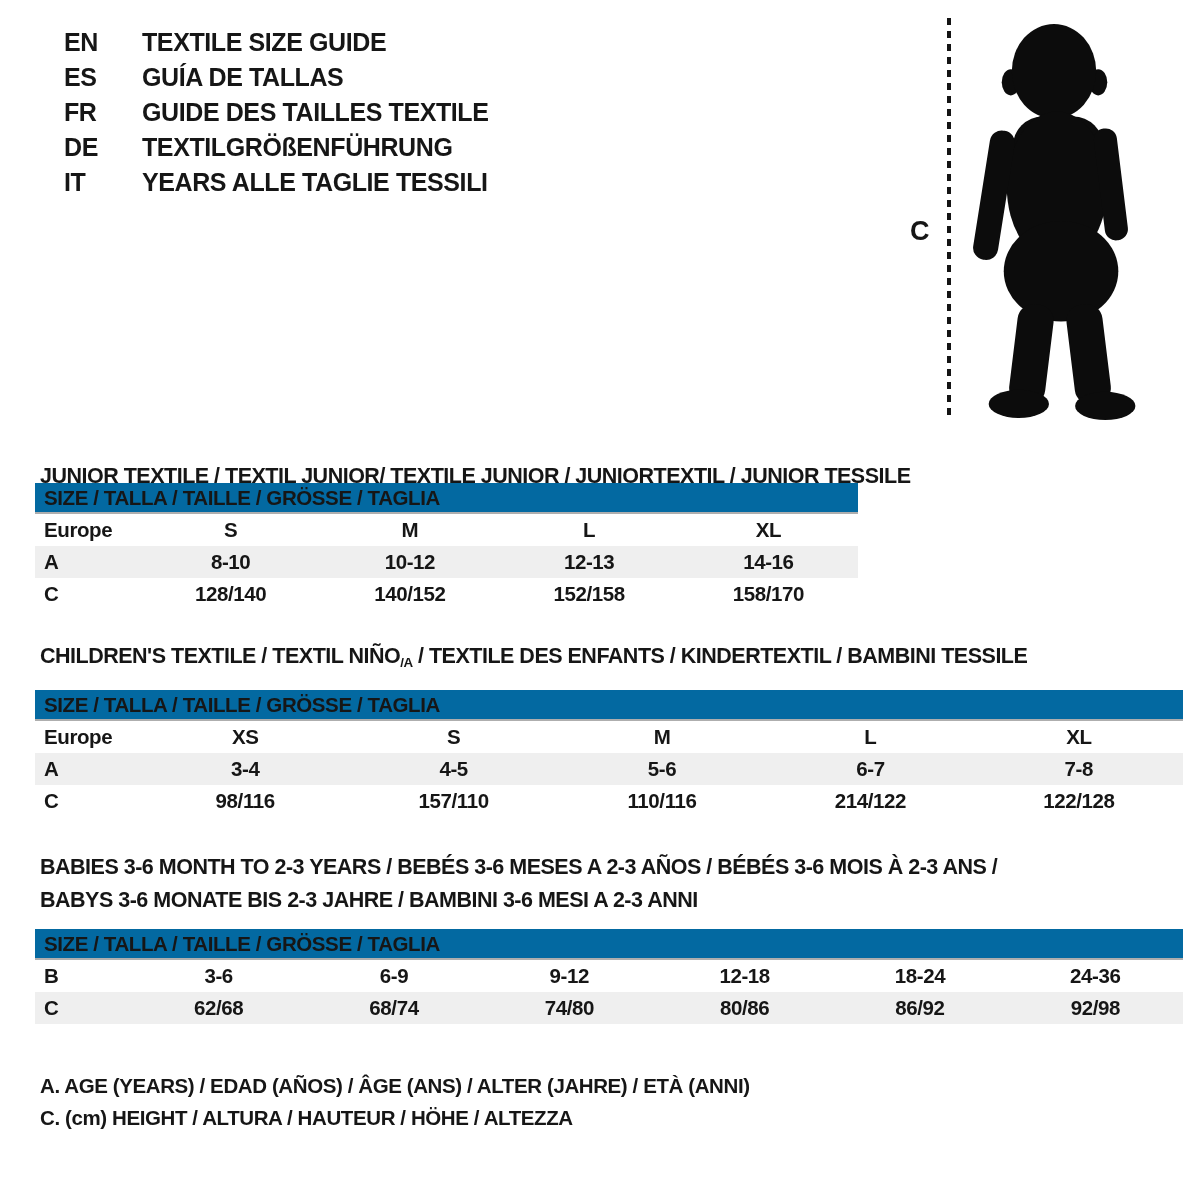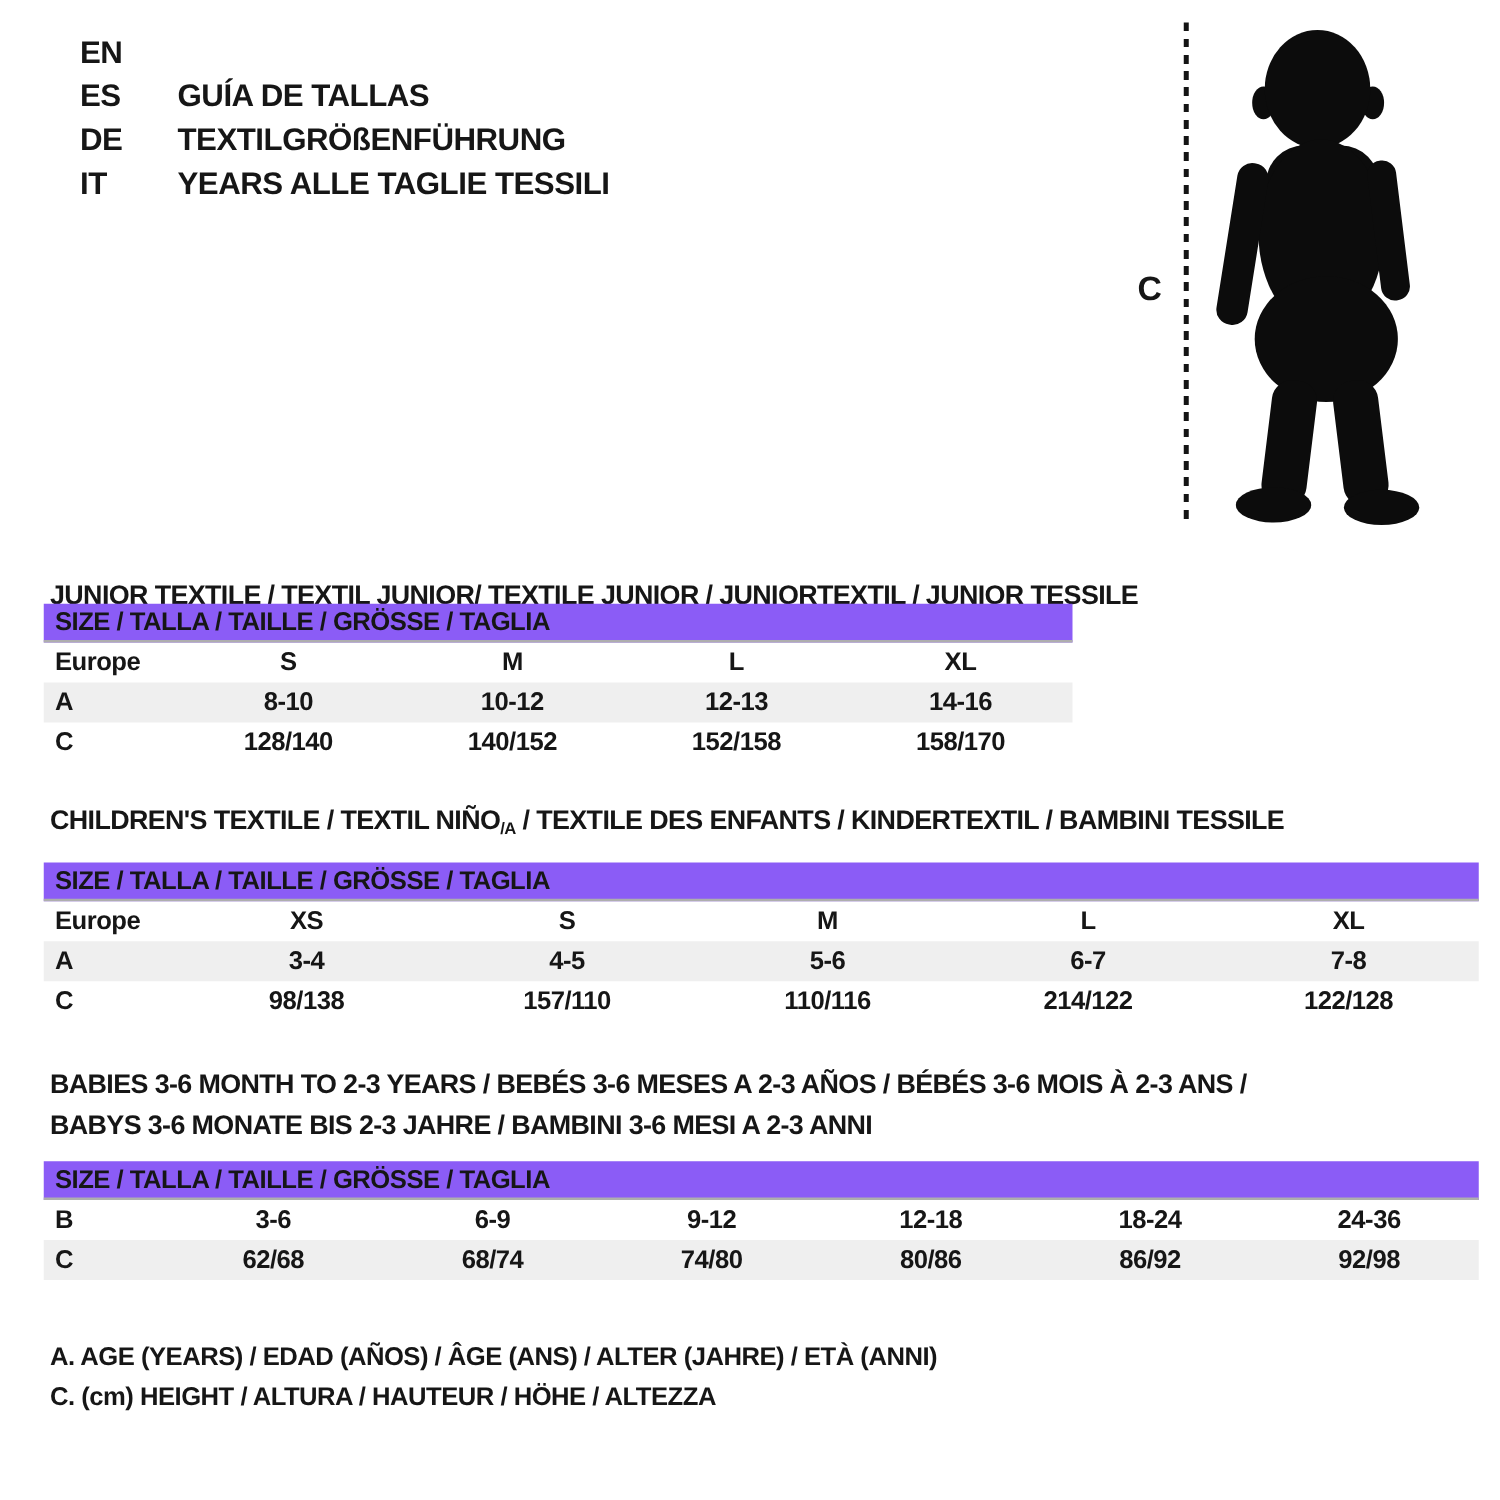--- a/index.html
+++ b/index.html
@@ -31,44 +31,49 @@
   .title-babies   { top:851px; line-height:33px; }
   .sub-a { font-size:0.62em; position:relative; top:4px; }
 
   
   .size-table { position:absolute; left:35px; }
   .table-junior   { top:483px; width:823px; }
   .table-children { top:690px; width:1148px; }
   .table-babies   { top:929px; width:1148px; }
 
   .band {
-    height:31px; background:#8b5cf6; border-bottom:2px solid #aeaeae;
+    height:31px; background:#0369a1; border-bottom:2px solid #aeaeae;
     display:flex; align-items:center; padding-left:9px; font-size:20.5px;
   }
   .trow { display:flex; align-items:center; height:32px; font-size:20.5px; }
   .trow.stripe { background:#efefef; }
   .label-cell { flex:0 0 106px; padding-left:9px; }
   .table-babies .label-cell { flex-basis:96px; }
   .data-cell { flex:1 1 0; text-align:center; }
 
   
   .legend { position:absolute; left:40px; top:1070px; font-size:20.5px; line-height:31.5px; white-space:nowrap; }
 </style>
 </head>
 <body>
 
 <div class="canvas">
 
   <div class="lang-list">
     <div class="lang-row">
       <span class="lang-code">EN</span>
+      <span class="lang-label">TEXTILE SIZE GUIDE</span>
     </div>
     <div class="lang-row">
       <span class="lang-code">ES</span>
       <span class="lang-label">GUÍA DE TALLAS</span>
+    </div>
+    <div class="lang-row">
+      <span class="lang-code">FR</span>
+      <span class="lang-label">GUIDE DES TAILLES TEXTILE</span>
     </div>
     <div class="lang-row">
       <span class="lang-code">DE</span>
       <span class="lang-label">TEXTILGRÖßENFÜHRUNG</span>
     </div>
     <div class="lang-row">
       <span class="lang-code">IT</span>
       <span class="lang-label">YEARS ALLE TAGLIE TESSILI</span>
     </div>
   </div>
@@ -132,21 +137,21 @@
     <div class="trow stripe">
       <span class="label-cell">A</span>
       <span class="data-cell">3-4</span>
       <span class="data-cell">4-5</span>
       <span class="data-cell">5-6</span>
       <span class="data-cell">6-7</span>
       <span class="data-cell">7-8</span>
     </div>
     <div class="trow">
       <span class="label-cell">C</span>
-      <span class="data-cell">98/138</span>
+      <span class="data-cell">98/116</span>
       <span class="data-cell">157/110</span>
       <span class="data-cell">110/116</span>
       <span class="data-cell">214/122</span>
       <span class="data-cell">122/128</span>
     </div>
   </div>
 
   <div class="section-title title-babies">
     <div>BABIES 3-6 MONTH TO 2-3 YEARS / BEBÉS 3-6 MESES A 2-3 AÑOS / BÉBÉS 3-6 MOIS À 2-3 ANS /</div>
     <div>BABYS 3-6 MONATE BIS 2-3 JAHRE / BAMBINI 3-6 MESI A 2-3 ANNI</div>

